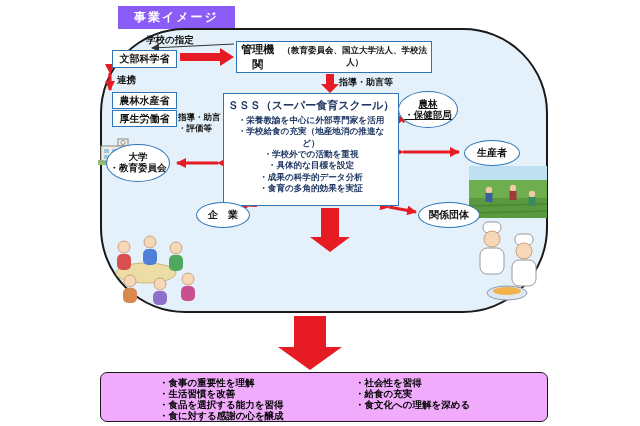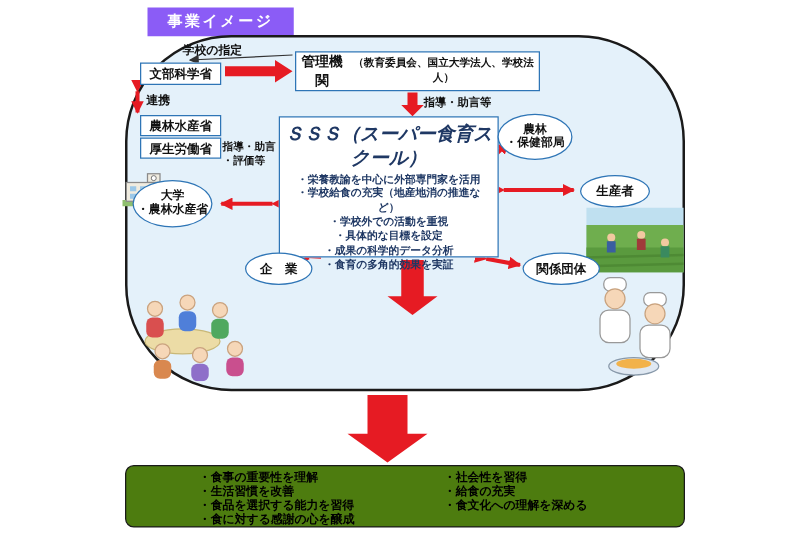--- a/index.html
+++ b/index.html
@@ -19,28 +19,28 @@
     display:flex; align-items:center; justify-content:center; text-align:center;
     font-weight:bold; color:#111; z-index:5; }
   .label { position:absolute; color:#111; font-weight:bold; z-index:6; }
   .preline { white-space:pre-line; }
 
   .mgmt { flex-direction:row; }
   .mgmt .mgmt-title { font-size:11px; }
   .mgmt .mgmt-sub { font-size:8.5px; font-weight:bold; }
 
   .sss { flex-direction:column; justify-content:flex-start; padding-top:4px; color:#1f3864; }
-  .sss-title { font-size:15px;font-style:italic; }
+  .sss-title { font-size:11px; }
   .sss-items { width:100%; padding:2px 5px 0 5px; text-align:center; font-size:8.6px; line-height:1.32; }
 
   .arrows { position:absolute; left:0; top:0; width:640px; height:426px; pointer-events:none; z-index:4; }
   .illus { position:absolute; z-index:3; }
 
   .outcomes { position:absolute; left:100px; top:372px; width:448px; height:50px;
-    border:1.8px solid #1a1a1a; border-radius:7px; background:#4d7c0f; display:flex;
+    border:1.8px solid #1a1a1a; border-radius:7px; background:#f0abfc; display:flex;
     align-items:flex-start; padding-top:4px; z-index:5; }
   .outcol { font-weight:bold; font-size:9.5px; color:#000; line-height:11px; }
   .outcol-left { margin-left:58px; width:196px; }
   .outcol-right { margin-left:0; }
 </style>
 </head>
 <body>
 
 <div class="page">
 
@@ -158,26 +158,26 @@
     <div class="sss-items">
         <div>・栄養教諭を中心に外部専門家を活用</div>
         <div>・学校給食の充実（地産地消の推進など）</div>
         <div>・学校外での活動を重視</div>
         <div>・具体的な目標を設定</div>
         <div>・成果の科学的データ分析</div>
         <div>・食育の多角的効果を実証</div>
       </div>
   </div>
 
-  <div class="oval preline" style="left:398px; top:91px; width:60px; height:37px; font-size:9.5px; line-height:1.15;">農林
+  <div class="oval preline" style="left:398px; top:91px; width:60px; height:37px; font-size:9.5px; line-height:1.15;text-decoration:underline;">農林
 ・保健部局</div>
   <div class="oval" style="left:464px; top:140px; width:56px; height:26px; font-size:10px;">生産者</div>
   <div class="oval" style="left:418px; top:202px; width:62px; height:26px; font-size:10px;">関係団体</div>
   <div class="oval preline" style="left:106px; top:144px; width:64px; height:38px; font-size:9.5px; line-height:1.15;">大学
-・農林水産省</div>
+・教育委員会</div>
   <div class="oval" style="left:196px; top:202px; width:54px; height:26px; font-size:10px;">企　業</div>
 
 
   <div class="outcomes">
     <div class="outcol outcol-left">
         <div>・食事の重要性を理解</div>
         <div>・生活習慣を改善</div>
         <div>・食品を選択する能力を習得</div>
         <div>・食に対する感謝の心を醸成</div>
       </div>

